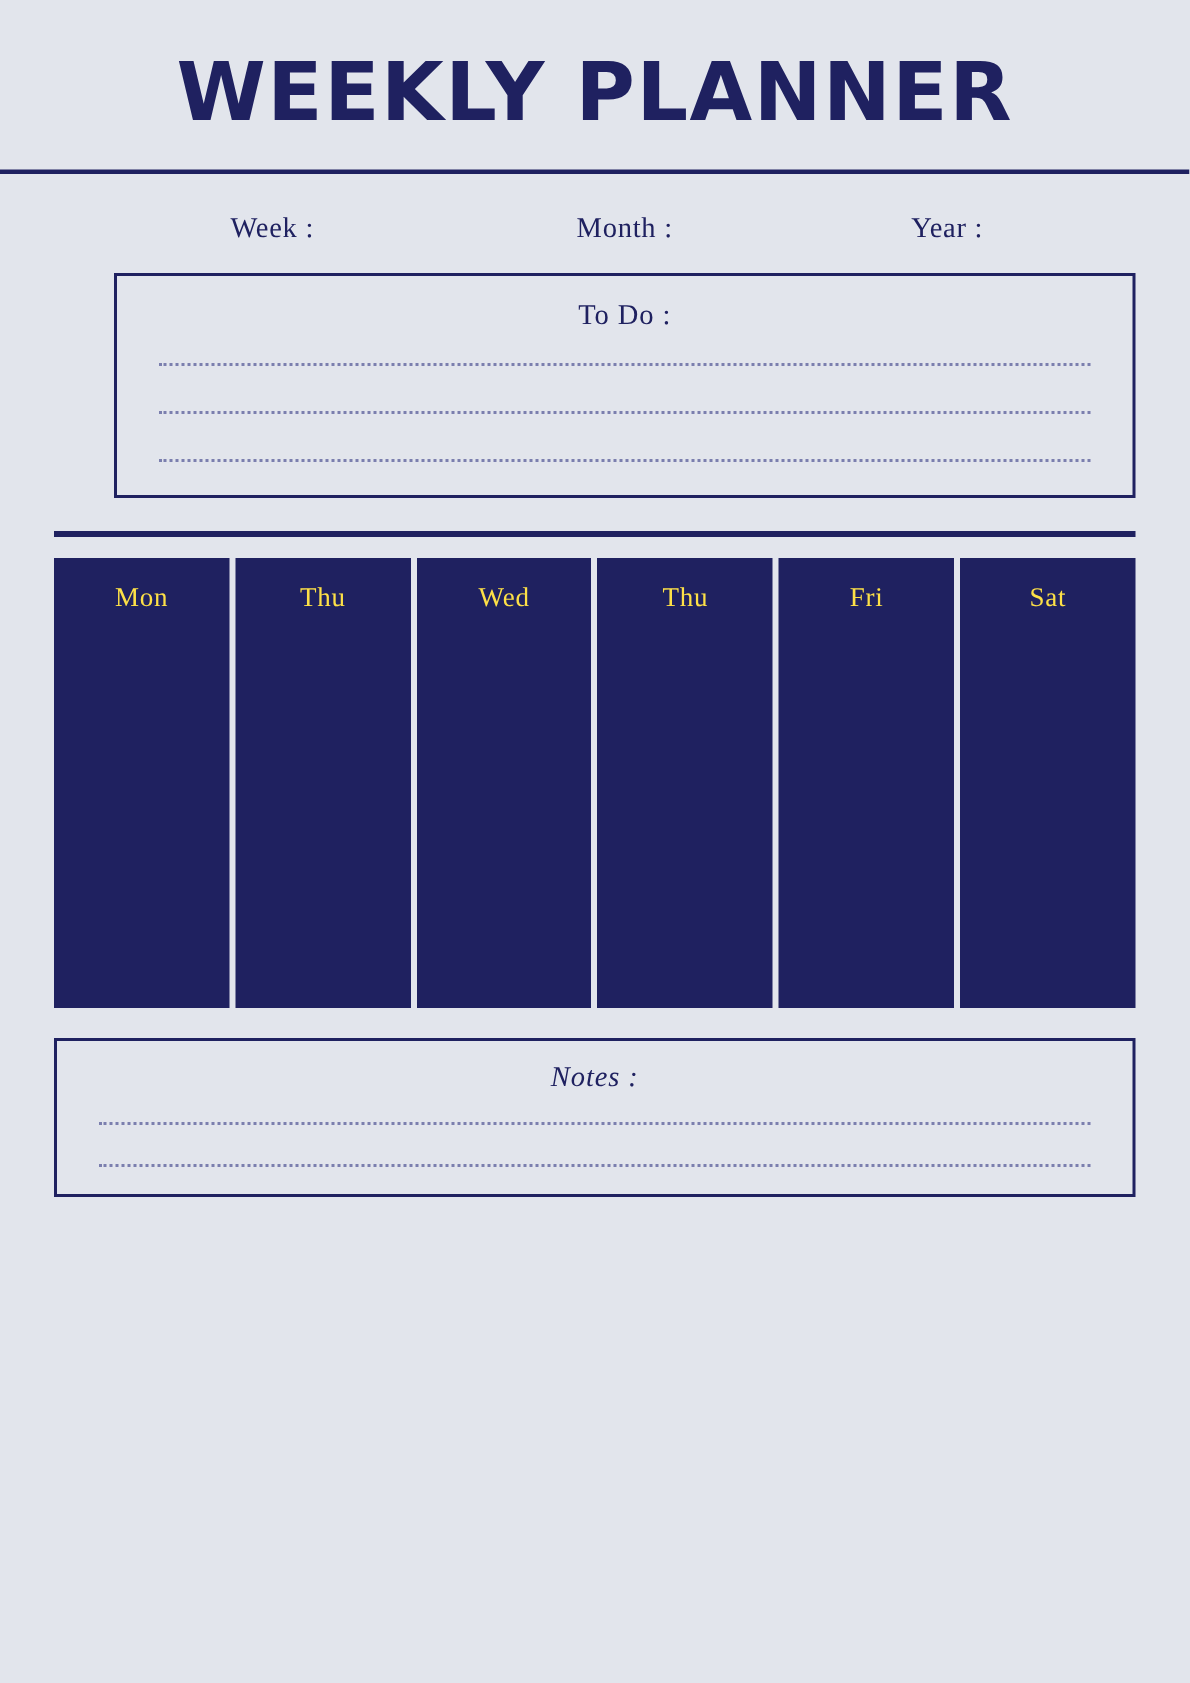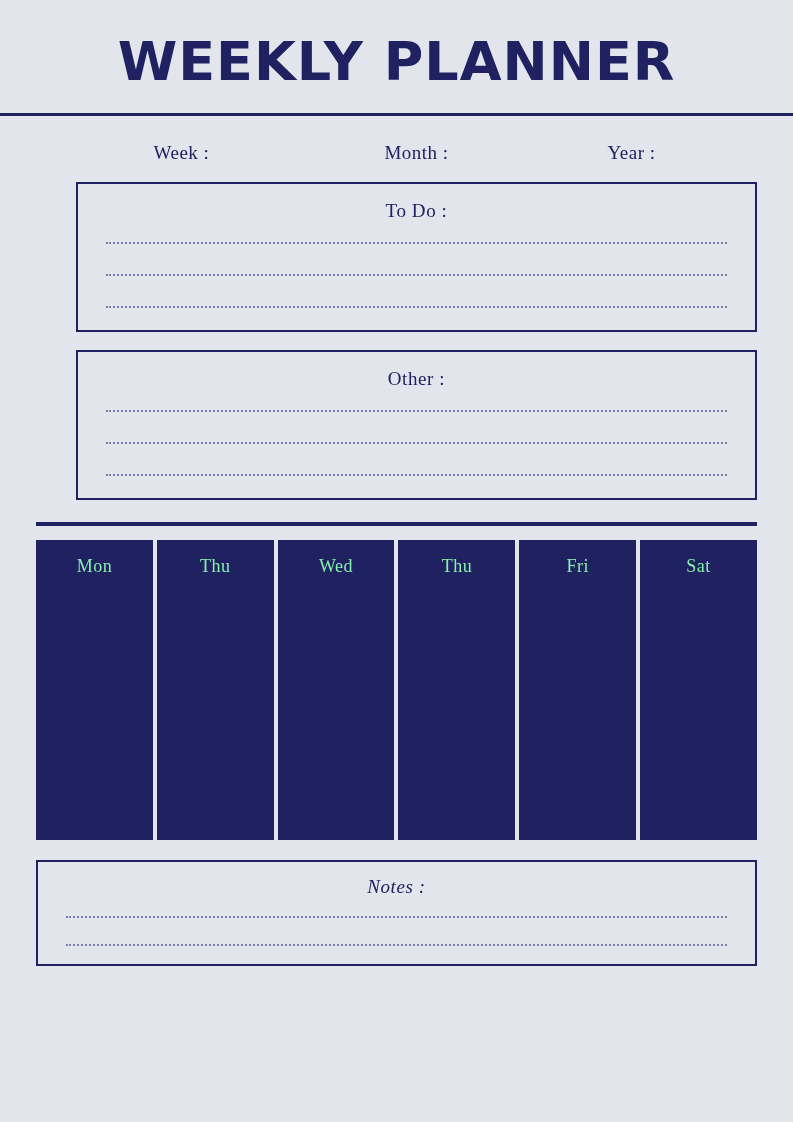--- a/index.html
+++ b/index.html
@@ -106,21 +106,21 @@
     margin: 14px 36px 0 36px;
   }
   .day-col {
     flex: 1 1 0;
     background: #1f2160;
     height: 300px;
     box-sizing: border-box;
     padding-top: 16px;
   }
   .day-label {
-    color: #86efac;
+    color: #fde047;
     text-align: center;
     font-size: 18px;
     letter-spacing: 0.5px;
   }
 
   
   .notes-box {
     margin: 20px 36px 0 36px;
     border: 2px solid #1f2160;
     box-sizing: border-box;
@@ -148,26 +148,20 @@
 
   <div class="content">
 
     <div class="box todo-box">
       <div class="box-title">To Do :</div>
       <div class="dotted-line"></div>
       <div class="dotted-line"></div>
       <div class="dotted-line"></div>
     </div>
 
-    <div class="box other-box">
-      <div class="box-title">Other :</div>
-      <div class="dotted-line"></div>
-      <div class="dotted-line"></div>
-      <div class="dotted-line"></div>
-    </div>
 
   </div>
 
   <div class="thick-rule"></div>
 
   <div class="days">
     <div class="day-col">
       <div class="day-label">Mon</div>
     </div>
     <div class="day-col">

